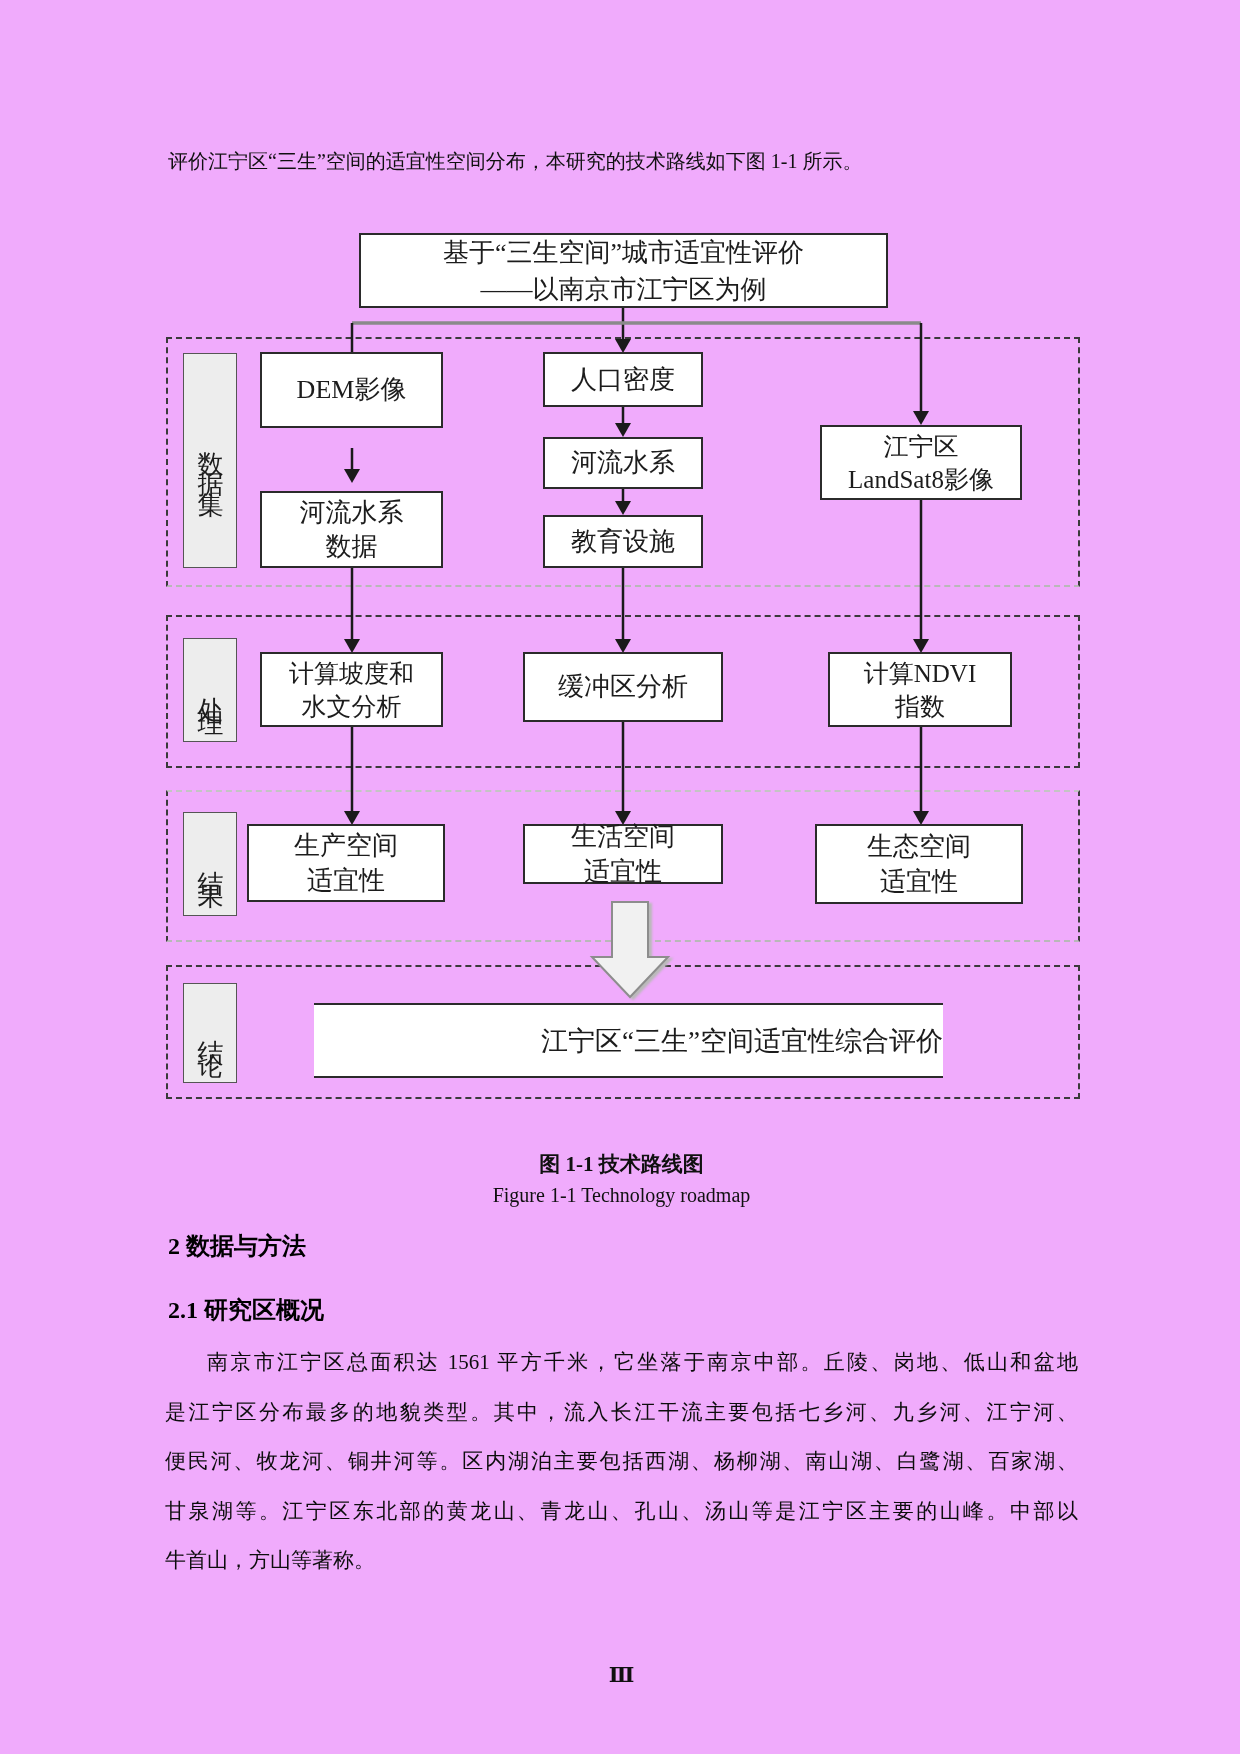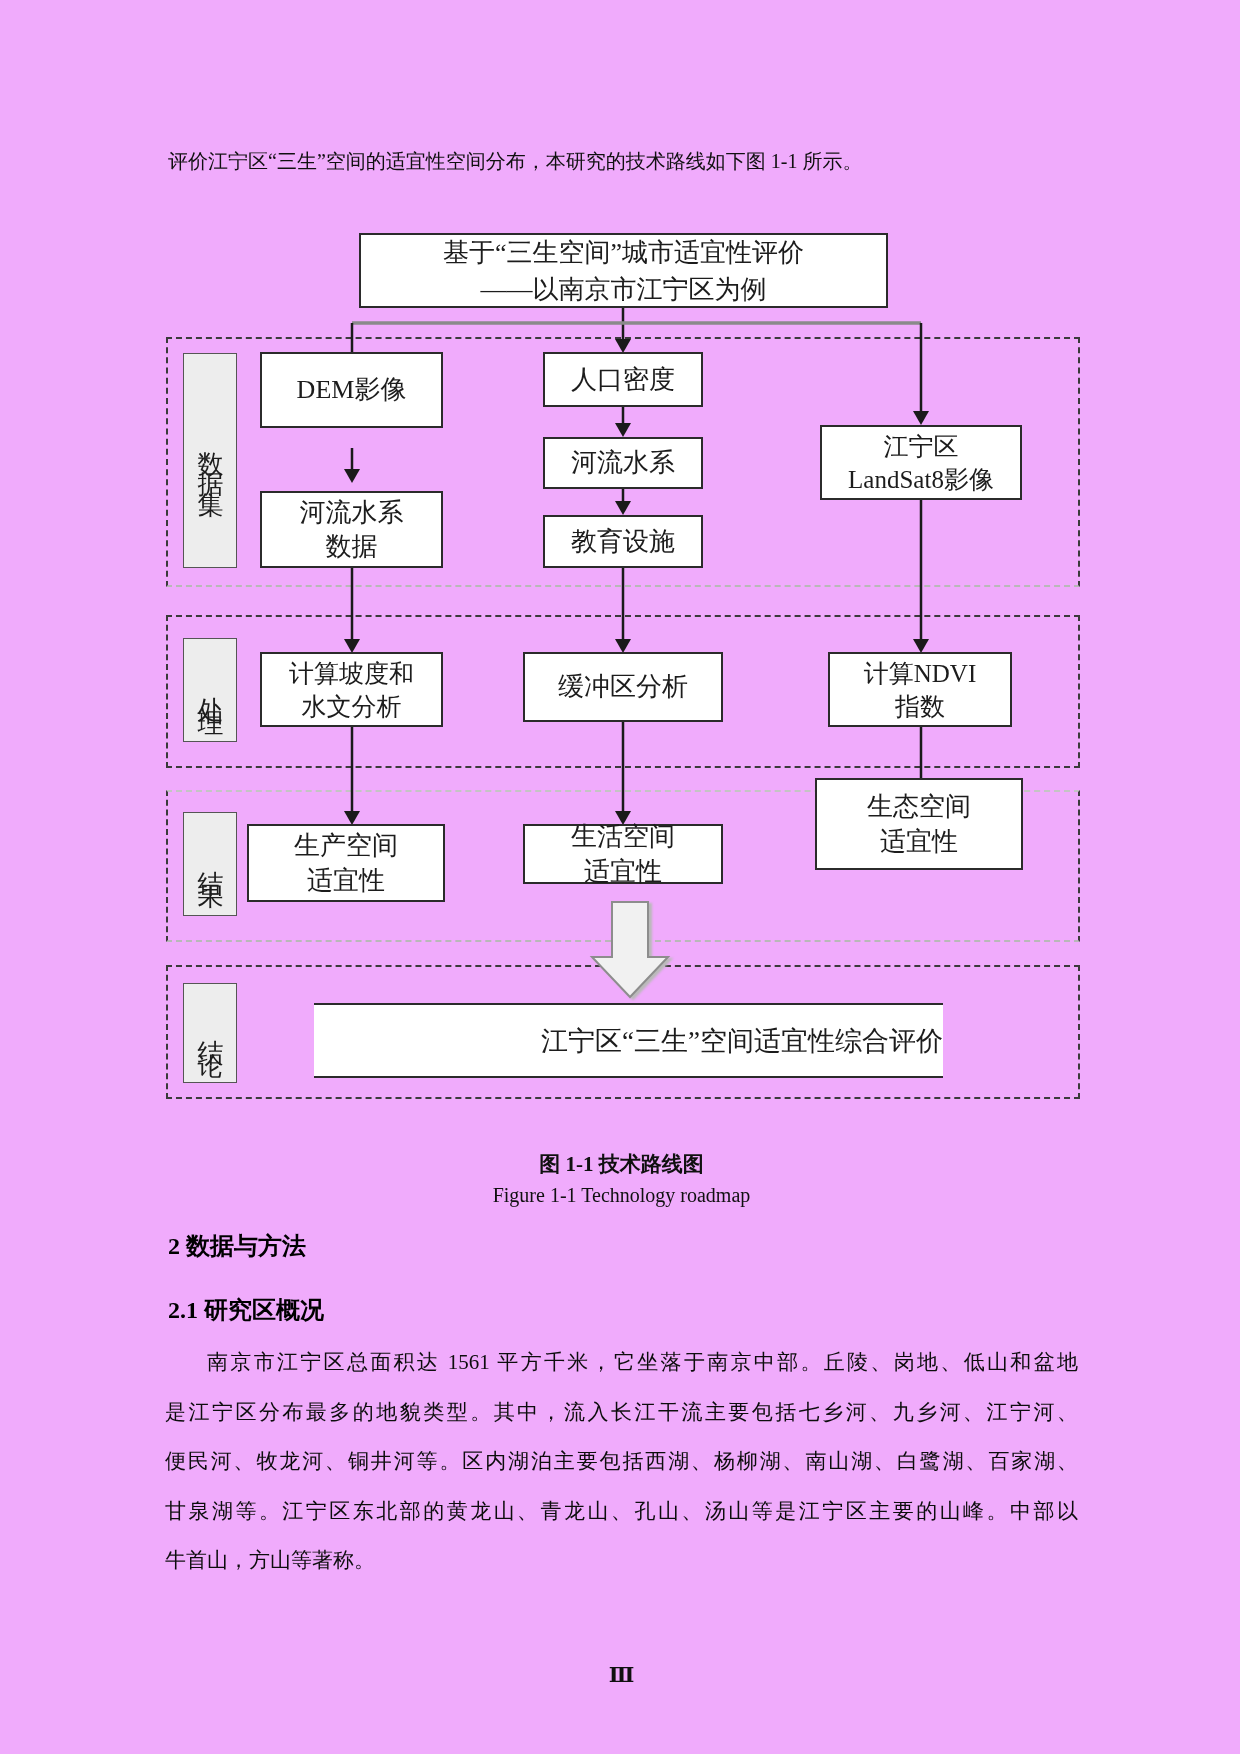--- a/index.html
+++ b/index.html
@@ -160,21 +160,21 @@
     <span>结果</span>
   </div>
   <div class="fbox" style="left:247px;top:824px;width:198px;height:78px;line-height:35px;">
     <div>生产空间</div>
     <div>适宜性</div>
   </div>
   <div class="fbox" style="left:523px;top:824px;width:200px;height:60px;line-height:35px;">
     <div>生活空间</div>
     <div>适宜性</div>
   </div>
-  <div class="fbox" style="left:815px;top:778px;width:208px;height:92px;line-height:35px;">
+  <div class="fbox" style="left:815px;top:824px;width:208px;height:80px;line-height:35px;">
     <div>生态空间</div>
     <div>适宜性</div>
   </div>
 
   <div class="region" style="left:166px;top:965px;width:914px;height:134px;"></div>
   <div class="rowlabel" style="left:183px;top:983px;width:54px;height:100px;">
     <span>结论</span>
   </div>
   <div class="conclusion-box" style="left:314px;top:1003px;width:629px;height:75px;justify-content:flex-end;">
     <div>江宁区“三生”空间适宜性综合评价</div>

